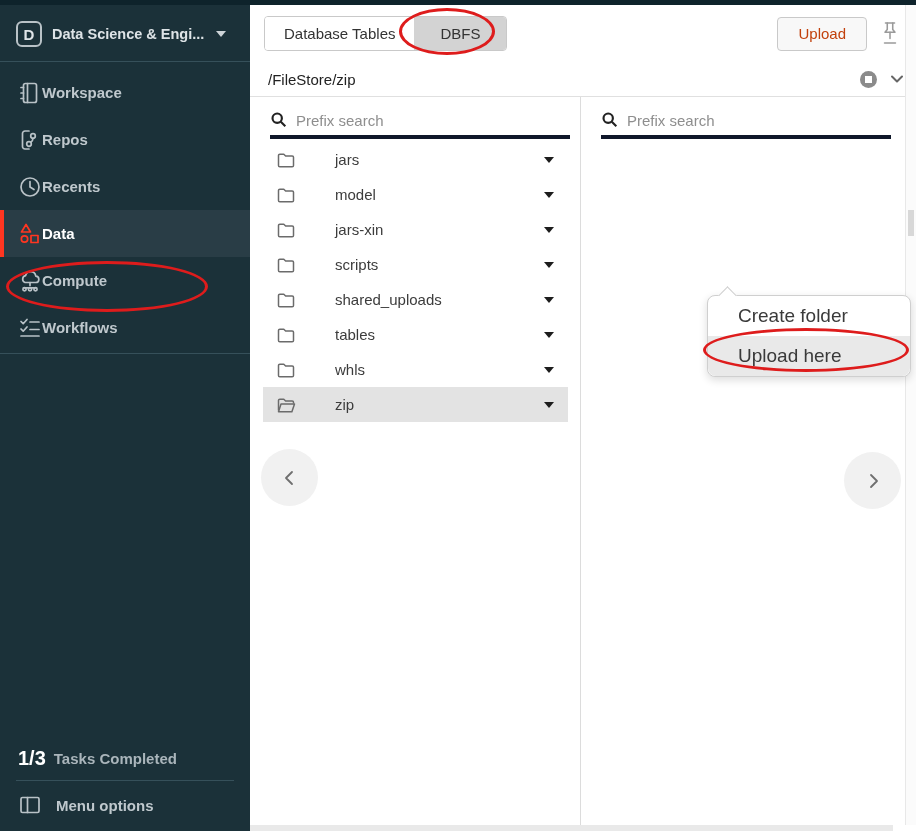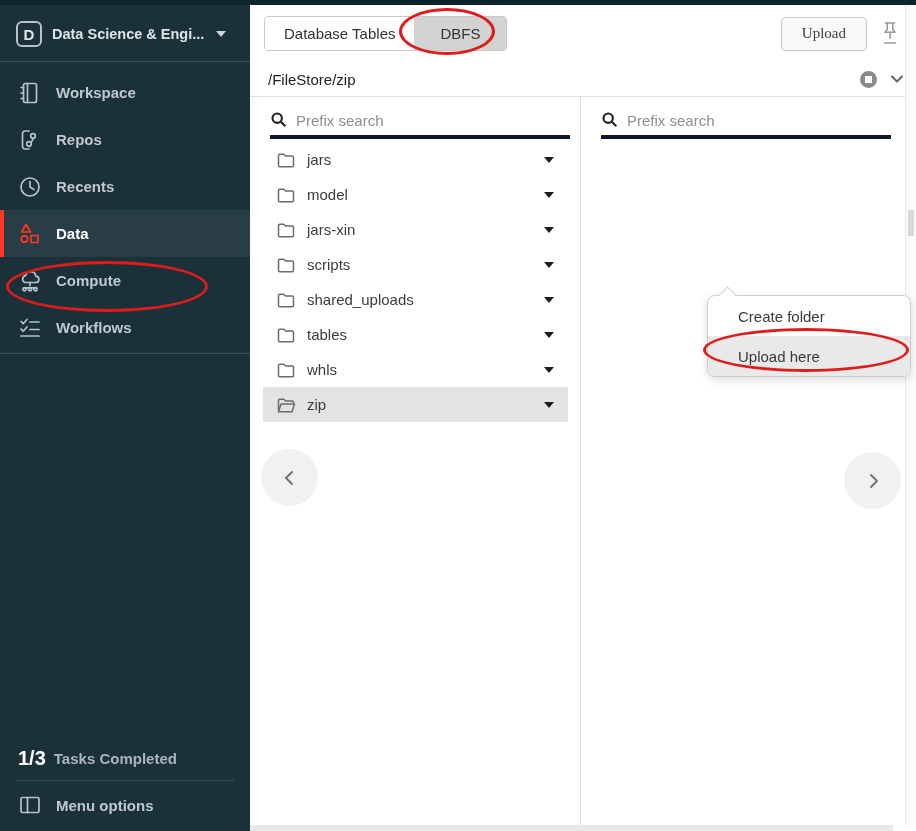--- a/index.html
+++ b/index.html
@@ -13,21 +13,21 @@
   
   .sidebar { position:absolute; top:0; left:0; width:250px; height:100%; background:#1b3139; display:flex; flex-direction:column; z-index:5; }
   .ws-row { margin:19px 14px 0 16px; height:30px; display:flex; align-items:center; gap:10px; cursor:pointer; }
   .dlogo { width:26px; height:26px; border:2px solid #b9c2c7; border-radius:6px; color:#dfe5e8; font-weight:bold; font-size:15px; display:flex; align-items:center; justify-content:center; flex:0 0 auto; }
   .ws-label { color:#dde3e6; font-size:14.5px; font-weight:700; white-space:nowrap; }
   .ws-caret { width:0; height:0; border-left:5px solid transparent; border-right:5px solid transparent; border-top:6px solid #cdd4d8; margin-left:2px; }
   .sb-divider { border-top:1px solid #36505a; margin-top:12px; }
   .create-pill { margin:9px 10px 0 10px; height:42px; background:#fcfdfd; border-radius:6px; display:flex; align-items:center; gap:13px; padding-left:10px; cursor:pointer; border:none; }
   .create-pill .label { color:#16272e; font-size:15px; font-weight:700; }
   .nav { margin-top:7px; }
-  .nav-item { height:47px; display:flex; align-items:center; gap:14px; padding-left:18px; color:#bfc8cd; cursor:pointer; }
+  .nav-item { height:47px; display:flex; align-items:center; padding-left:18px; color:#bfc8cd; cursor:pointer; }
   .nav-item .label { font-size:15px; font-weight:600; }
   .nav-item.active { background:#293d46; border-left:4px solid #ff3621; padding-left:14px; }
   .nav-item.active .label { color:#ffffff; font-weight:700; }
   .sb-icon { width:24px; height:24px; flex:0 0 auto; display:flex; align-items:center; justify-content:center; }
   .sb-icon svg { stroke:#b9c2c7; fill:none; stroke-width:1.7; stroke-linecap:round; stroke-linejoin:round; }
   .nav-item.active .sb-icon svg { stroke:#ff3621; }
   .sb-spacer { flex:1; }
   .tasks-row { padding-left:18px; height:40px; display:flex; align-items:center; gap:8px; }
   .tasks-frac { color:#ffffff; font-size:20px; font-weight:700; }
   .tasks-label { color:#aab5bb; font-size:15px; font-weight:700; }
@@ -35,52 +35,52 @@
   .menu-row { height:44px; margin:2px 0 4px 0; display:flex; align-items:center; gap:14px; padding-left:18px; cursor:pointer; }
   .menu-row .label { color:#bfc8cd; font-size:15px; font-weight:700; }
 
   
   .main { position:absolute; left:250px; top:5px; right:0; bottom:0; background:#fff; }
   .topbar { height:57px; display:flex; align-items:center; padding:0 16px 0 14px; }
   .seg { height:35px; display:flex; border:1px solid #c9c9c9; border-radius:4px; overflow:hidden; }
   .seg .segbtn { padding:0 19px; font-size:15px; color:#333; background:#fff; border:none; cursor:pointer; font-family:inherit; }
   .seg .segbtn.selected { background:#d3d3d3; padding:0 26px; }
   .tb-spacer { flex:1; }
-  .upload-btn { height:34px; padding:0 20px; border:1px solid #c9c9c9; border-radius:4px; background:#f8f8f8; font-size:15px; color:#404040; cursor:pointer; font-family:Liberation Serif, serif; }
+  .upload-btn { height:34px; padding:0 20px; border:1px solid #c9c9c9; border-radius:4px; background:#f8f8f8; font-size:15px; color:#c2410c; cursor:pointer; font-family:Liberation Sans, sans-serif; }
   .pin-wrap { margin-left:13px; cursor:pointer; display:flex; align-items:center; }
   .path-row { height:35px; display:flex; align-items:center; padding:0 11px 0 18px; border-bottom:1px solid #e0e0e0; }
   .path-text { font-size:15px; color:#222; }
   .refresh-dot { width:17px; height:17px; border-radius:50%; background:#8b8b8b; position:relative; cursor:pointer; }
   .refresh-dot::after { content:''; position:absolute; left:5px; top:5px; width:7px; height:7px; background:#fff; }
   .chev-dn { margin-left:12px; cursor:pointer; display:flex; }
 
   .panels { position:absolute; top:92px; left:0; right:0; bottom:0; display:flex; }
   .left-panel { width:330px; }
   .right-panel { flex:1; border-left:1px solid #dcdcdc; }
   .search-box { margin:10px 10px 0 20px; height:32px; display:flex; align-items:flex-end; gap:8px; border-bottom:4px solid #0f172a; padding-bottom:6px; }
   .right-panel .search-box { margin-right:25px; }
   .search-box svg { stroke:#222; fill:none; stroke-width:2.4; flex:0 0 auto; }
   .search-box input { border:none; outline:none; font-size:15px; color:#333; width:100%; background:transparent; font-family:inherit; }
   .search-box input::placeholder { color:#8e8e8e; }
   .folder-list { margin-top:3px; }
   .frow { height:35px; margin:0 12px 0 13px; padding:0 14px 0 13px; display:flex; align-items:center; gap:11px; cursor:pointer; }
   .frow.selected { background:#e3e3e3; }
-  .frow .fname { font-size:15px; color:#3c3c3c; flex:1; }
+  .frow .fname { font-size:15px; color:#3c3c3c; flex:1;margin-left:28px; }
   .frow svg { stroke:#6b6b6b; fill:none; stroke-width:1.5; stroke-linejoin:round; flex:0 0 auto; }
   .caret { width:0; height:0; border-left:5px solid transparent; border-right:5px solid transparent; border-top:6px solid #1d1d1d; cursor:pointer; }
 
   .circ { position:absolute; width:57px; height:57px; border-radius:50%; background:#f1f1f1; border:none; display:flex; align-items:center; justify-content:center; cursor:pointer; z-index:8; }
   .circ svg { stroke:#6f6f6f; fill:none; stroke-width:1.8; stroke-linecap:round; stroke-linejoin:round; }
   .circ.left { left:261px; top:449px; }
   .circ.right { left:844px; top:452px; }
 
   
   .ctx { position:absolute; left:707px; top:295px; width:204px; background:#fff; border:1px solid #cfcfcf; border-radius:8px; box-shadow:0 3px 9px rgba(0,0,0,.14); z-index:20; }
   .ctx::before { content:''; position:absolute; top:-7px; left:13px; width:12px; height:12px; background:#fff; border-left:1px solid #cfcfcf; border-top:1px solid #cfcfcf; transform:rotate(45deg); }
-  .ctx-item { height:40px; display:flex; align-items:center; padding-left:30px; font-size:15px; color:#3a3a3a; cursor:pointer; }
+  .ctx-item { height:40px; display:flex; align-items:center; padding-left:30px; font-size:19px; color:#3a3a3a; cursor:pointer; }
   .ctx-item.first { border-radius:8px 8px 0 0; }
   .ctx-item.highlight { background:#e9e9e9; border-radius:0 0 8px 8px; }
 
   
   .ellipse { position:absolute; border:3px solid #de1c1c; border-radius:50%; pointer-events:none; z-index:40; }
   .e-dbfs { left:399px; top:8px; width:96px; height:47px; }
   .e-data { left:6px; top:261px; width:202px; height:51px; }
   .e-upload { left:703px; top:328px; width:206px; height:44px; }
 
   

